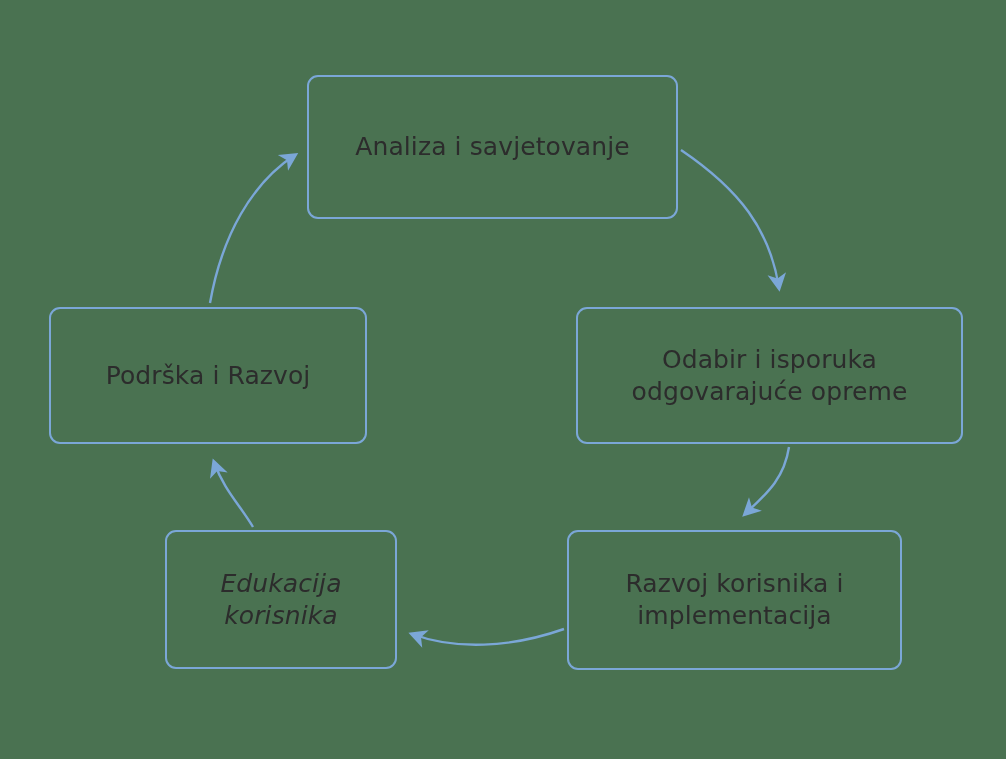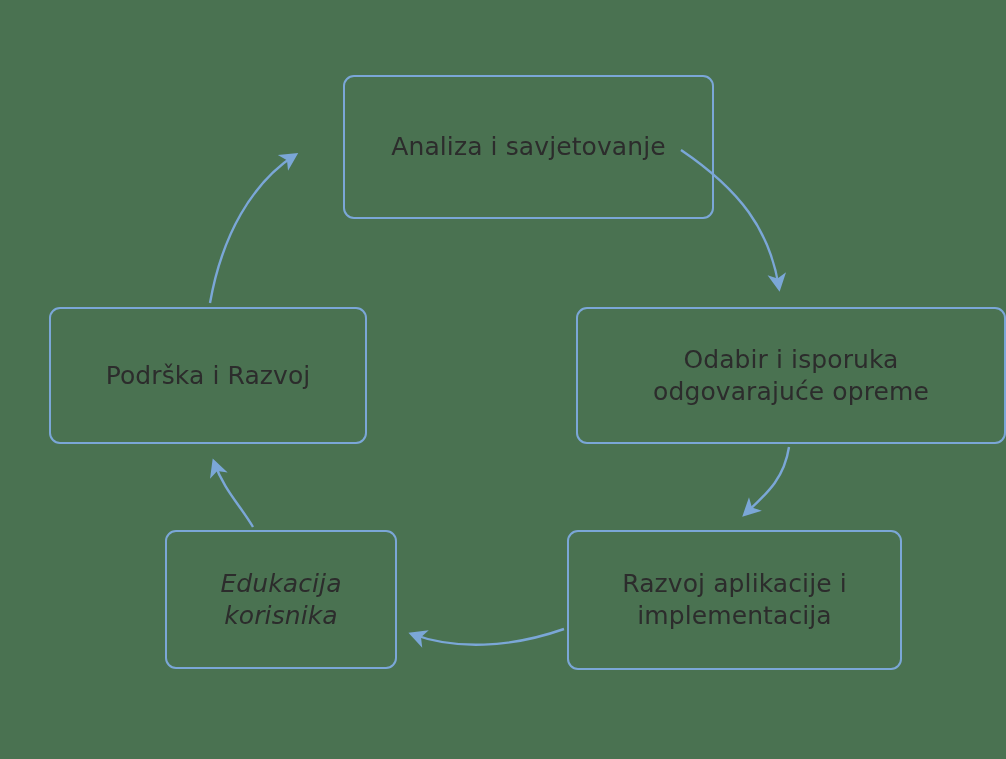--- a/index.html
+++ b/index.html
@@ -40,22 +40,22 @@
   .node-label {
     color: #2c2c2c;
     font-size: 25px;
     font-weight: 400;
     line-height: 1.28;
     letter-spacing: 0.1px;
     white-space: pre-line;
     padding: 0 10px;
   }
   
-  #node-1 { left: 307px; top: 75px;  width: 371px; height: 144px; margin-left: 36px; }
-  #node-2 { left: 576px; top: 307px; width: 430px; height: 137px; }
+  #node-1 { left: 307px; top: 75px;  width: 371px; height: 144px; }
+  #node-2 { left: 576px; top: 307px; width: 387px; height: 137px; }
   #node-3 { left: 567px; top: 530px; width: 335px; height: 140px; }
   #node-4 { left: 165px; top: 530px; width: 232px; height: 139px; font-style: italic; }
   #node-5 { left: 49px;  top: 307px; width: 318px; height: 137px; }
 </style>
 </head>
 <body>
 
 <div id="canvas">
 
   <svg id="arrow-layer" viewBox="0 0 1006 759" width="1006" height="759" xmlns="http://www.w3.org/2000/svg">
@@ -79,21 +79,21 @@
   <div class="node" id="node-1">
     <span class="node-label">Analiza i savjetovanje</span>
   </div>
 
   <div class="node" id="node-2">
     <span class="node-label">Odabir i isporuka
 odgovarajuće opreme</span>
   </div>
 
   <div class="node" id="node-3">
-    <span class="node-label">Razvoj aplikacije i
+    <span class="node-label">Razvoj korisnika i
 implementacija</span>
   </div>
 
   <div class="node" id="node-4">
     <span class="node-label">Edukacija
 korisnika</span>
   </div>
 
   <div class="node" id="node-5">
     <span class="node-label">Podrška i Razvoj</span>

